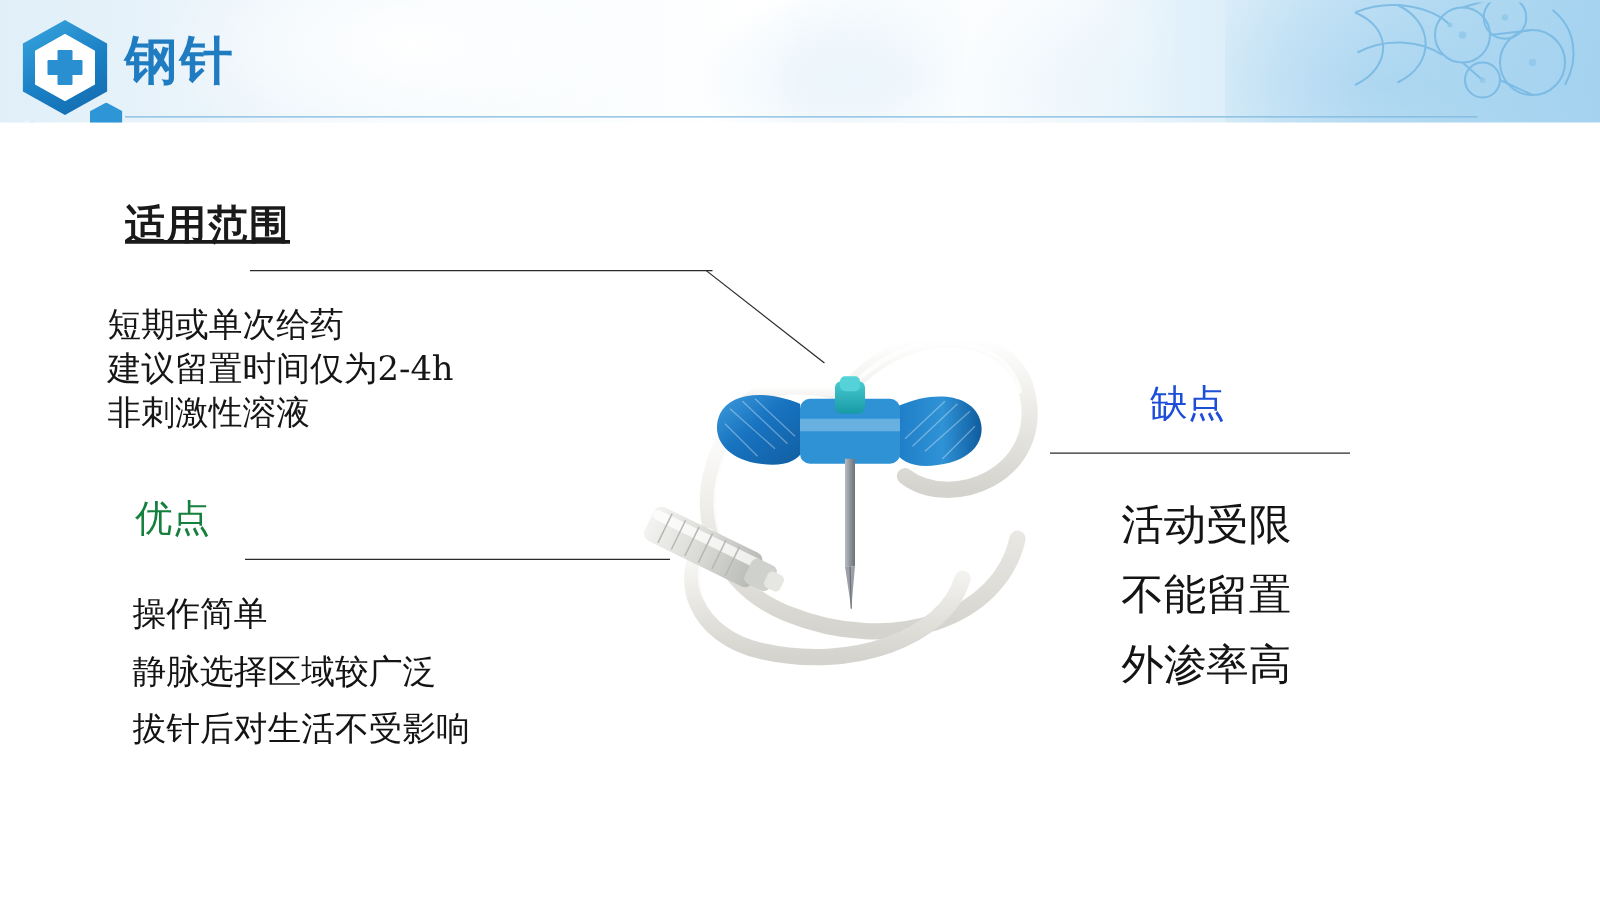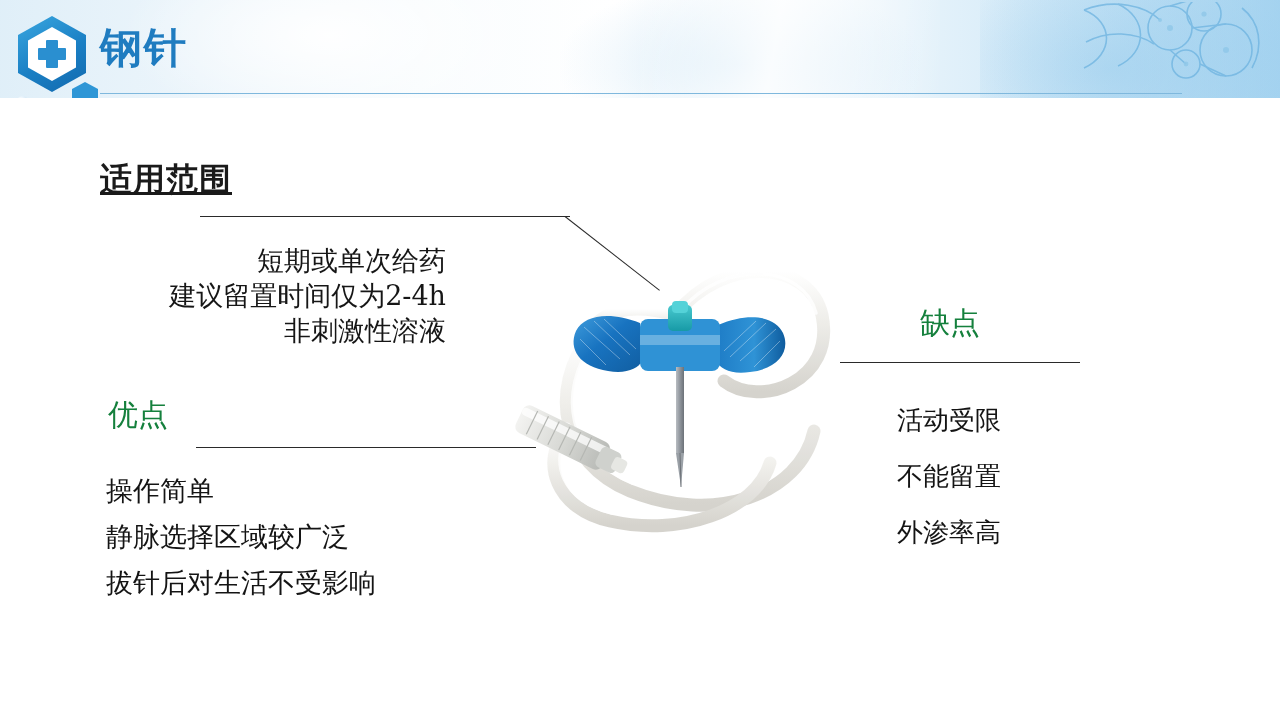--- a/index.html
+++ b/index.html
@@ -161,21 +161,21 @@
     font-family: "DejaVu Sans", sans-serif;
     letter-spacing: 1px;
     text-decoration: underline;
   }
 
   .scope-lines {
     position: absolute;
     left: 86px;
     top: 243px;
     width: 360px;
-    text-align: right;
+    text-align: left;
     font-size: 27px;
     line-height: 35px;
     color: #161616;
     font-family: "DejaVu Serif", serif;
   }
   .scope-lines div { white-space: nowrap; }
 
   .pros-heading {
     position: absolute;
     left: 108px;
@@ -192,28 +192,28 @@
     line-height: 46px;
     color: #141414;
     font-family: Liberation Sans, sans-serif;
   }
 
   .cons-heading {
     position: absolute;
     left: 920px;
     top: 303px;
     font-size: 30px;
-    color: #15803d;
+    color: #1d4ed8;
     font-family: "DejaVu Serif", serif;
   }
   .cons-list {
     position: absolute;
     left: 897px;
     top: 392px;
-    font-size: 26px;
+    font-size: 34px;
     line-height: 56px;
     color: #141414;
     font-family: "DejaVu Serif", serif;
   }
 
   
   .conn {
     position: absolute;
     background: #2a2a2a;
   }

